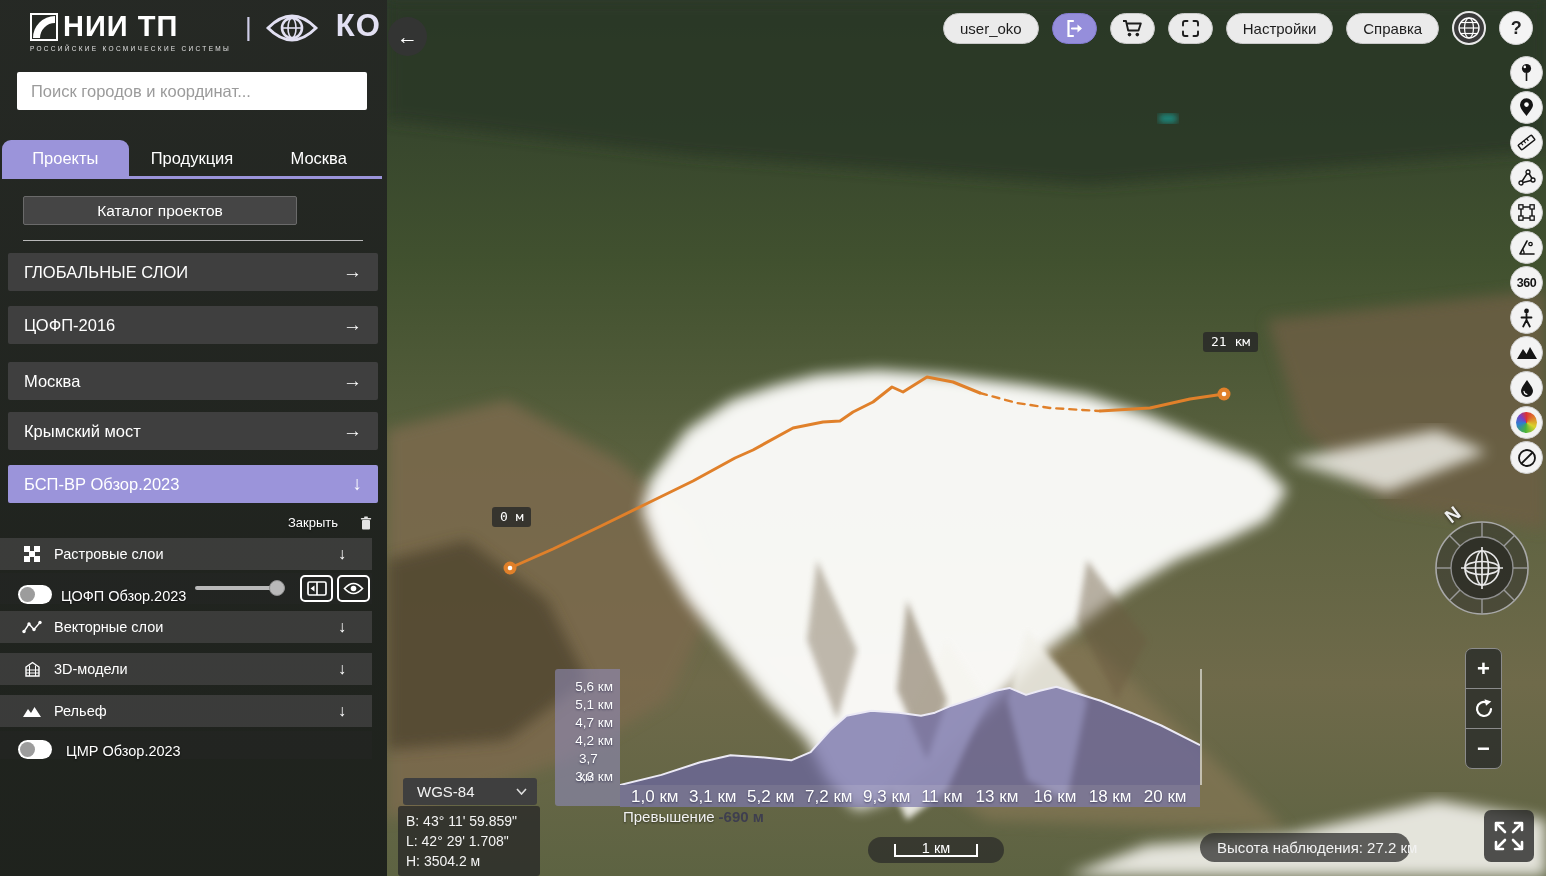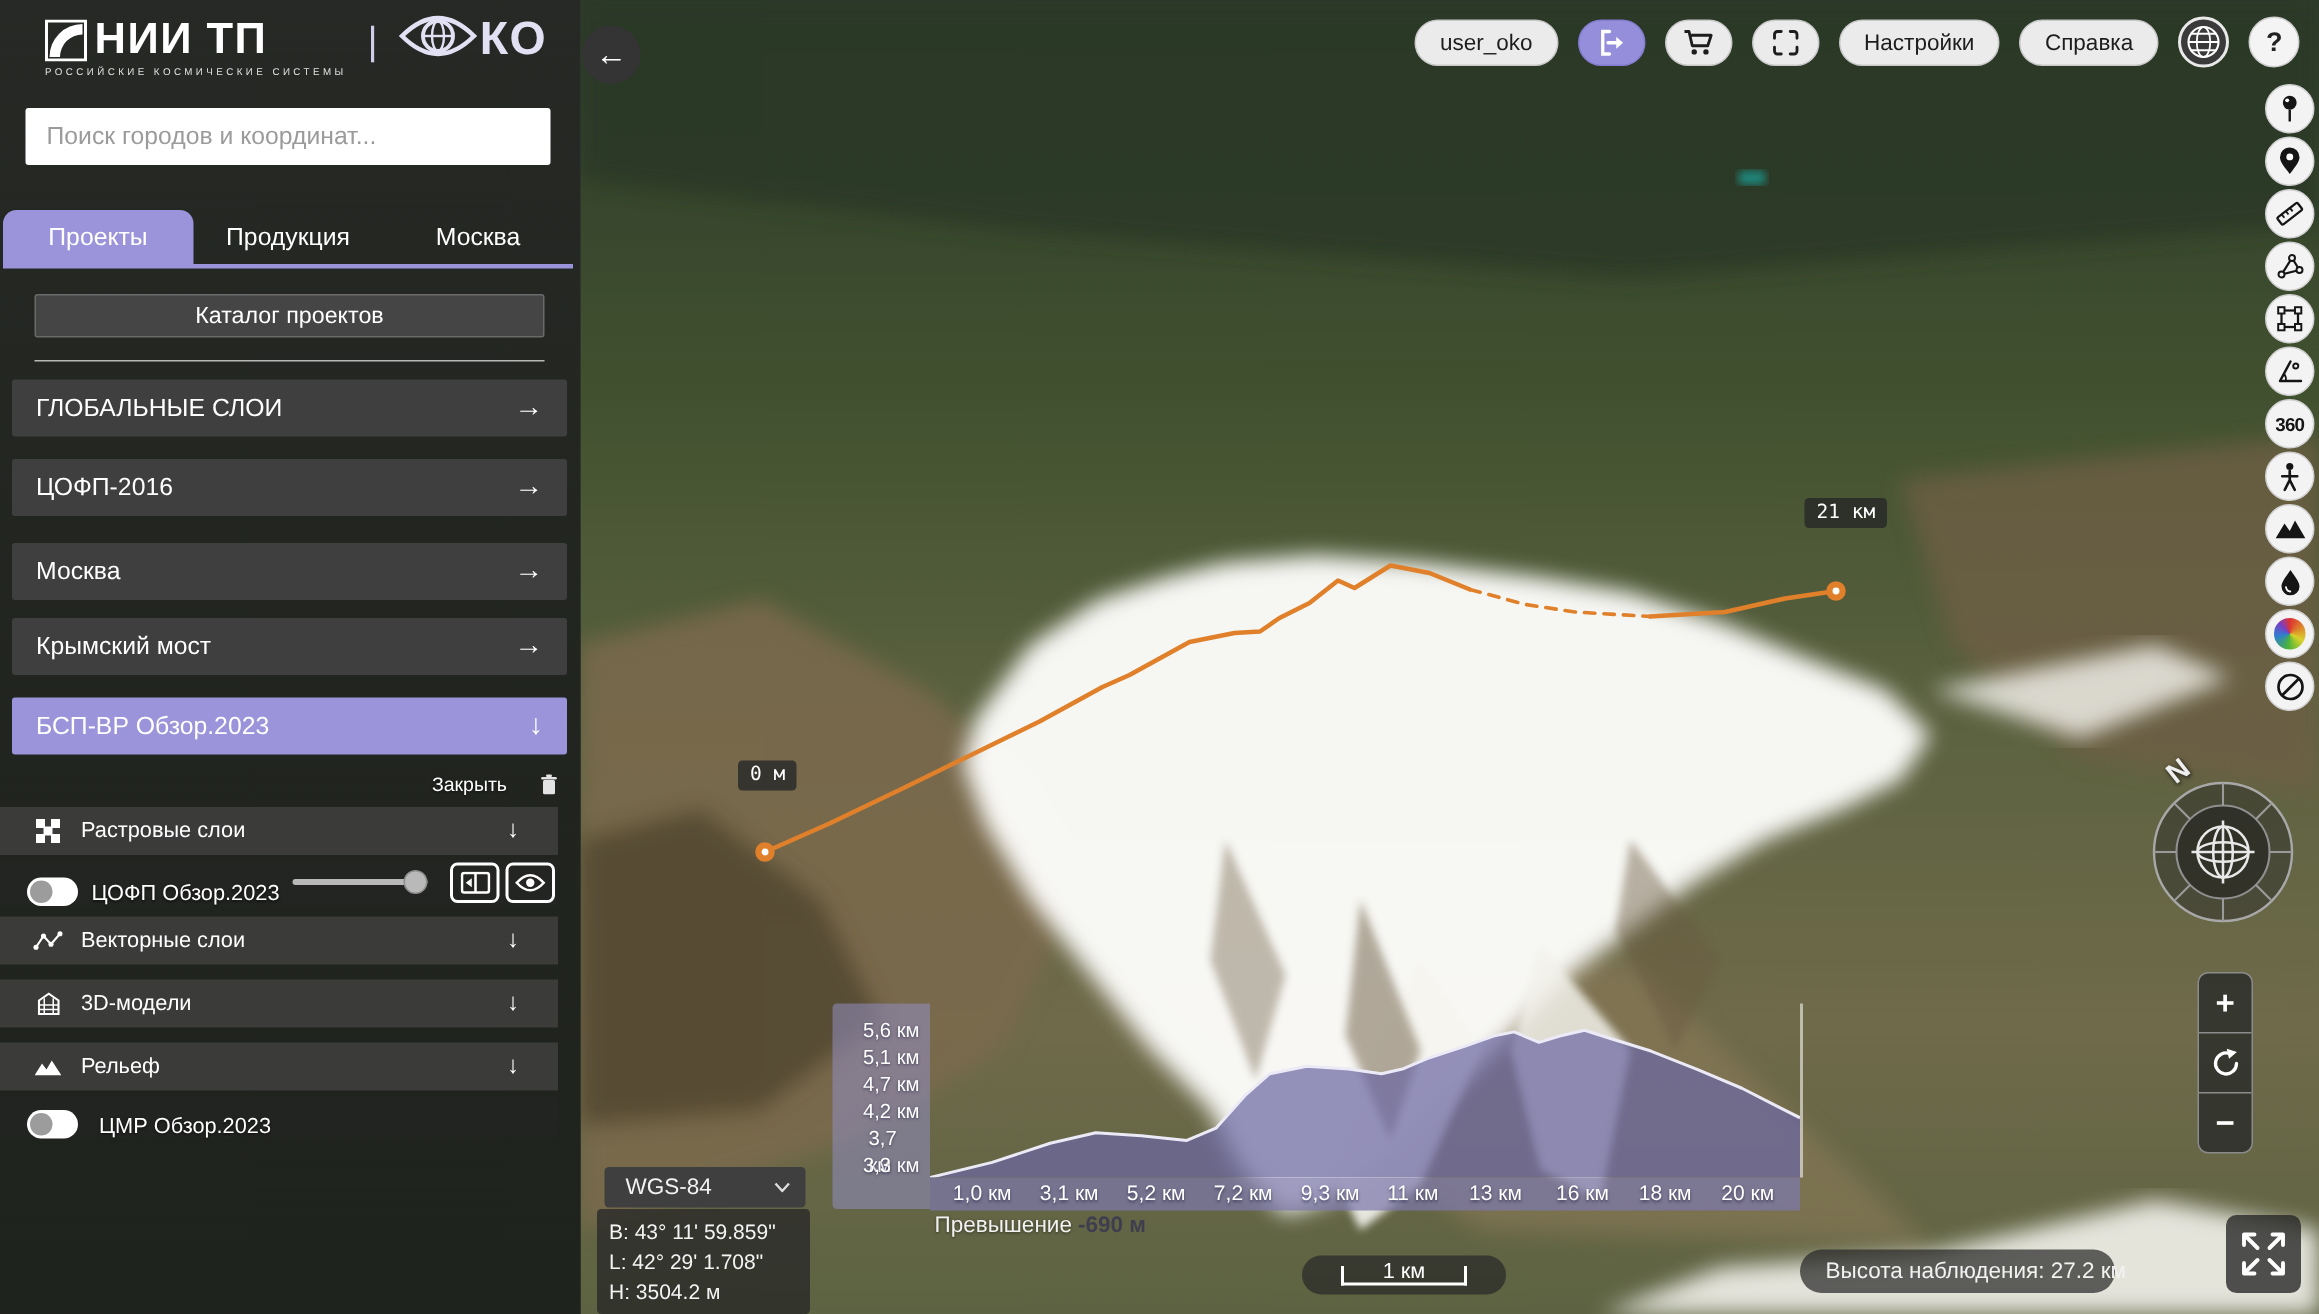--- a/index.html
+++ b/index.html
@@ -56,21 +56,21 @@
   .yaxis span{position:absolute;right:7px;font-size:13.5px;line-height:18px;color:#fff;
               text-shadow:0 1px 2px rgba(40,40,70,.7);}
   .yaxis span:nth-child(1){top:9px;}  .yaxis span:nth-child(2){top:27px;}
   .yaxis span:nth-child(3){top:45px;} .yaxis span:nth-child(4){top:63px;}
   .yaxis span:nth-child(5){top:81px;margin-left:24px;} .yaxis span:nth-child(6){top:99px;}
   .plot{position:absolute;left:233px;top:669px;width:580px;height:116px;
         border-right:2px solid rgba(255,255,255,.55);}
   .plot svg{display:block;width:100%;height:100%;}
   .xaxis{position:absolute;left:233px;top:785px;width:580px;height:22px;
          background:rgba(125,121,172,.72);}
-  .xaxis span{position:absolute;top:2px;transform:translateX(-50%);font-size:14px;color:#fff;
+  .xaxis span{position:absolute;top:2px;transform:translateX(-50%);font-size:17px;color:#fff;
               white-space:nowrap;text-shadow:0 1px 2px rgba(40,40,70,.7);}
   .xaxis span:nth-child(1){left:6%;}   .xaxis span:nth-child(2){left:16%;}
   .xaxis span:nth-child(3){left:26%;}  .xaxis span:nth-child(4){left:36%;}
   .xaxis span:nth-child(5){left:46%;}  .xaxis span:nth-child(6){left:55.5%;}
   .xaxis span:nth-child(7){left:65%;}  .xaxis span:nth-child(8){left:75%;}
   .xaxis span:nth-child(9){left:84.5%;}.xaxis span:nth-child(10){left:94%;}
   .elev-note{position:absolute;left:236px;top:808px;font-size:15px;color:#f2f2f2;
              text-shadow:0 1px 2px rgba(0,0,0,.5);}
   .elev-note b{color:#3e3e4f;text-shadow:none;margin-left:4px;}
   
@@ -91,31 +91,31 @@
   .fs-btn{position:absolute;left:1097px;top:810px;width:50px;height:52px;border-radius:7px;
           background:rgba(40,40,40,.8);display:flex;align-items:center;justify-content:center;cursor:pointer;}
   
   .sidebar{position:absolute;left:0;top:0;width:387px;height:876px;z-index:6;
            background:linear-gradient(180deg,rgba(37,40,36,.97) 0%,rgba(31,34,30,.94) 60%,rgba(28,31,27,.9) 100%);}
   .logo-row{position:absolute;left:30px;top:10px;display:flex;align-items:flex-start;gap:10px;}
   .niitp{display:flex;flex-direction:column;}
   .niitp-main{display:flex;align-items:center;gap:5px;font-size:29px;font-weight:bold;letter-spacing:1px;color:#fff;}
   .niitp-sub{font-size:6.5px;letter-spacing:2.3px;color:#e0e0e0;margin-top:2px;}
   .logo-divider{font-size:26px;color:#cfcde8;font-weight:300;margin:2px 4px 0;}
-  .oko{display:flex;align-items:flex-start;gap:2px;margin-top:-2px;color:#e2e0f3;}
+  .oko{display:flex;align-items:flex-end;gap:18px;margin-top:-2px;color:#e2e0f3;}
   .oko-text{font-size:31px;font-weight:bold;letter-spacing:1px;}
   .search-box{position:absolute;left:17px;top:72px;width:350px;height:38px;background:#fff;border:none;
               border-radius:2px;padding:0 14px;box-sizing:border-box;font-size:16.5px;color:#333;
               font-family:"Liberation Sans",sans-serif;}
   .search-box::placeholder{color:#9b9b9b;}
   .tabs{position:absolute;left:2px;top:140px;width:380px;height:37px;display:flex;}
   .tab{flex:1;display:flex;align-items:center;justify-content:center;font-size:16.5px;color:#fff;cursor:pointer;}
   .tab.active{background:#9b94da;border-radius:9px 9px 0 0;}
   .tab-underline{position:absolute;left:2px;top:176px;width:380px;height:3px;background:#9b94da;}
-  .catalog-btn{position:absolute;left:23px;top:196px;width:340px;height:29px;background:#454545;
+  .catalog-btn{position:absolute;left:23px;top:196px;width:274px;height:29px;background:#454545;
                border:1px solid #6a6a6a;border-radius:2px;color:#fff;font-size:15.5px;
                display:flex;align-items:center;justify-content:center;cursor:pointer;box-sizing:border-box;}
   .divider{position:absolute;left:23px;top:240px;width:340px;height:1px;background:#b8b8b8;}
   .proj-row{position:absolute;left:8px;width:370px;height:38px;background:#3f3f3f;border-radius:2px;
             display:flex;align-items:center;padding:0 16px;box-sizing:border-box;font-size:16.5px;
             color:#fff;cursor:pointer;justify-content:space-between;}
   .proj-row .arrow{font-size:19px;font-weight:bold;}
   .proj-row.active{background:#9b94da;}
   .close-row{position:absolute;right:15px;top:515px;display:flex;align-items:center;gap:22px;
              font-size:13px;color:#fff;cursor:pointer;text-shadow:0 1px 2px rgba(0,0,0,.6);}

